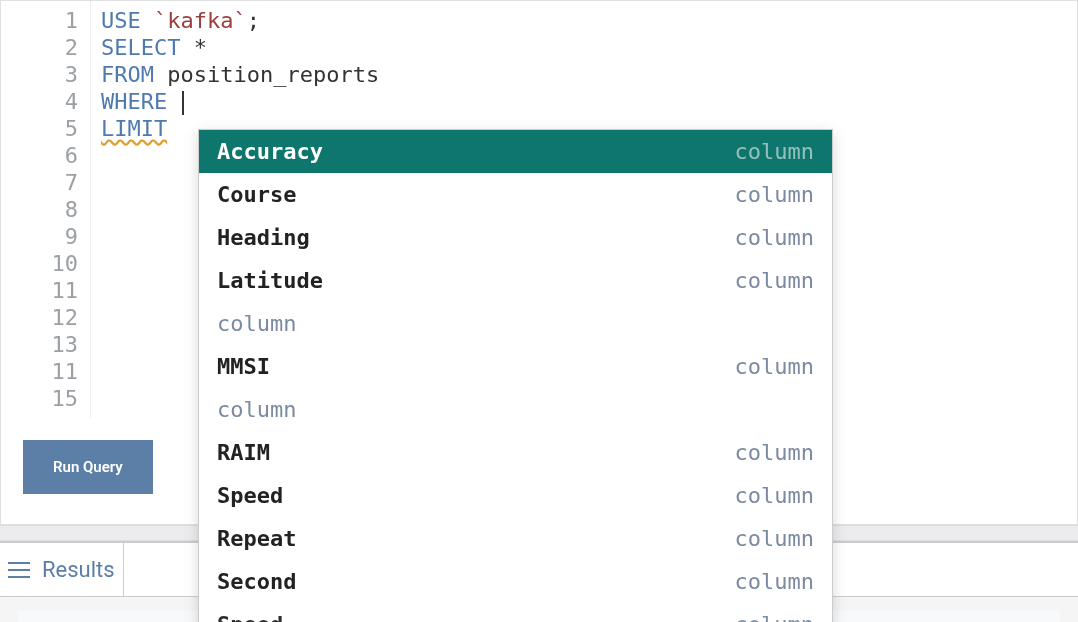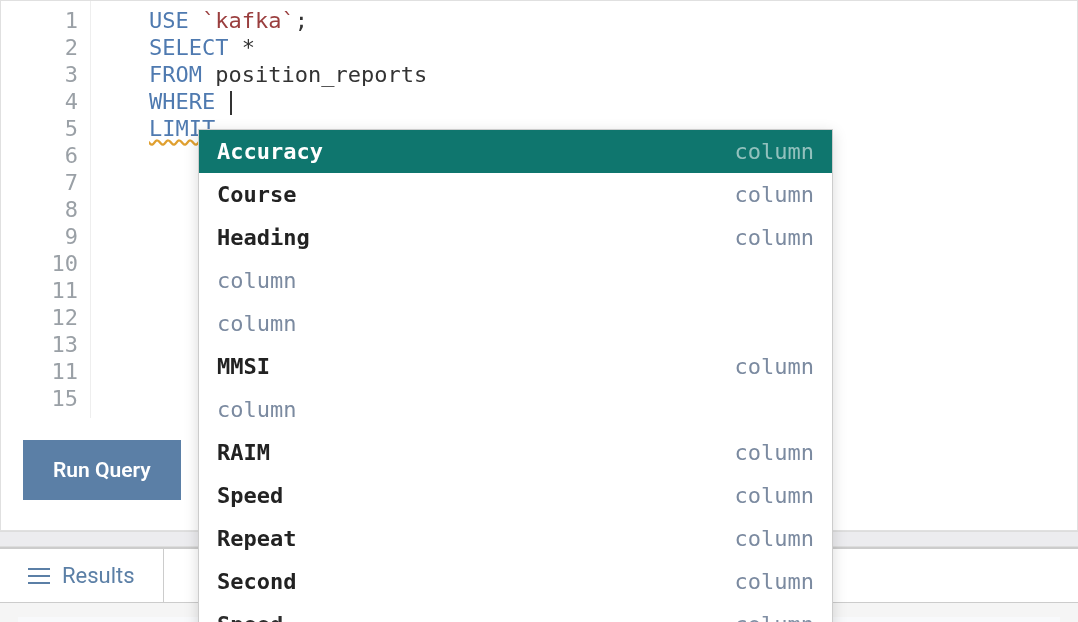--- a/index.html
+++ b/index.html
@@ -34,21 +34,21 @@
       border-right: 1px solid #eee;
       user-select: none;
       font-family: "SF Mono", Monaco, Menlo, Consolas, monospace;
     }
     .gutter span { display: block; }
     .code-lines {
       padding: 6px 10px;
       white-space: pre;
       flex: 1;
     }
-    .line { display: block; min-height: 27px; margin-left: 48px; }
+    .line { display: block; min-height: 27px; }
     .kw { color: #4f7ab0; }
     .bt { color: #9a3e3e; }
     .punc { color: #333; }
     .ident { color: #333; }
     .cursor {
       display: inline-block;
       width: 2px; height: 24px;
       background: #333;
       vertical-align: middle;
       margin-left: 2px;
@@ -58,21 +58,21 @@
       text-underline-offset: 3px;
     }
     .run-bar {
       padding: 22px 22px 30px 22px;
       background: #fff;
     }
     .run-btn {
       background: #5b7fa6;
       color: #fff;
       border: none;
-      font-size: 21px;
+      font-size: 15px;
       font-weight: 600;
       padding: 18px 30px;
       cursor: pointer;
       font-family: inherit;
     }
     .divider-gap {
       height: 16px;
       background: #ececef;
       border-top: 1px solid #ddd;
       border-bottom: 1px solid #ddd;
@@ -80,21 +80,21 @@
     .results-tabs {
       display: flex;
       border-top: 2px solid #ccc;
       border-bottom: 1px solid #ccc;
       background: #fff;
     }
     .tab {
       display: flex;
       align-items: center;
       gap: 12px;
-      padding: 14px 28px;
+      padding: 14px 8px;
       border-right: 1px solid #ccc;
       color: #5b7fa6;
       font-size: 22px;
       background: #fff;
       cursor: pointer;
     }
     .hamburger {
       width: 22px; height: 16px;
       display: flex; flex-direction: column; justify-content: space-between;
     }
@@ -165,20 +165,21 @@
         </div>
         <div class="ac-item">
           <span class="ac-label">Course</span>
           <span class="ac-type">column</span>
         </div>
         <div class="ac-item">
           <span class="ac-label">Heading</span>
           <span class="ac-type">column</span>
         </div>
         <div class="ac-item">
+          <span class="ac-label">Latitude</span>
           <span class="ac-type">column</span>
         </div>
         <div class="ac-item">
           <span class="ac-type">column</span>
         </div>
         <div class="ac-item">
           <span class="ac-label">MMSI</span>
           <span class="ac-type">column</span>
         </div>
         <div class="ac-item">

